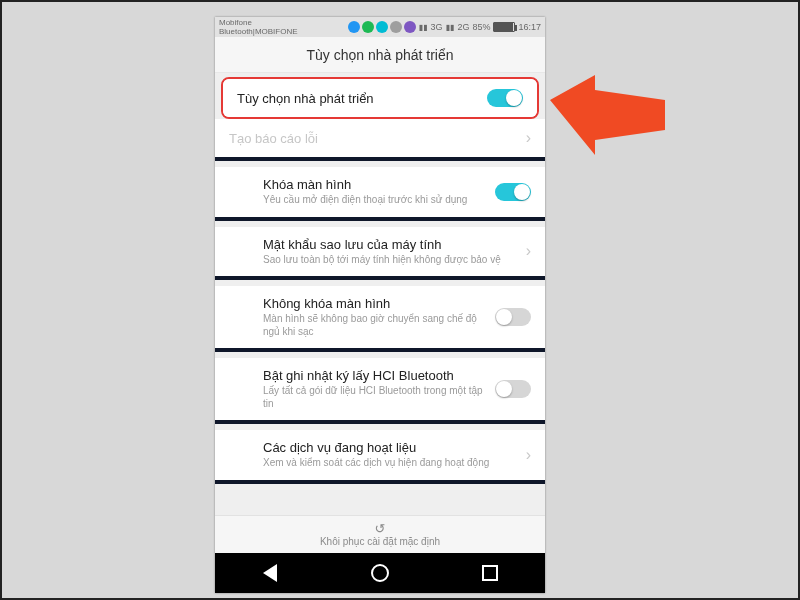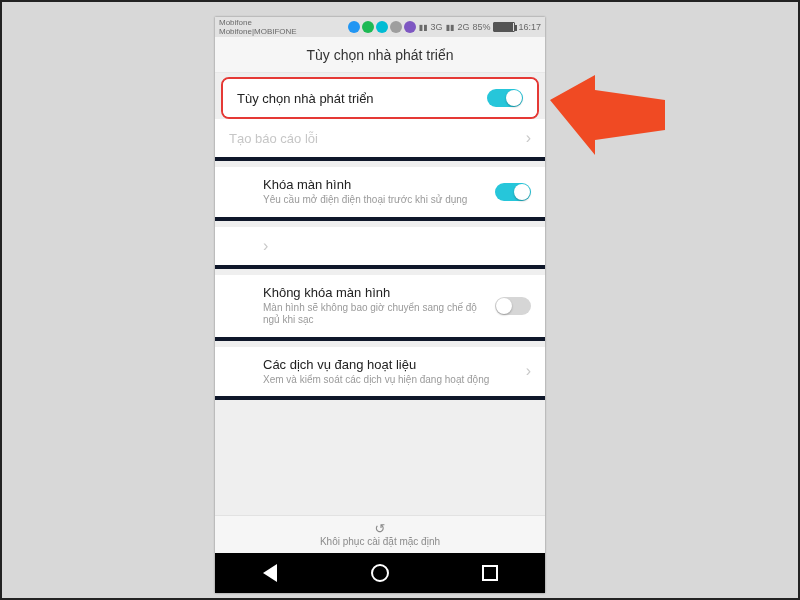--- a/index.html
+++ b/index.html
@@ -129,21 +129,21 @@
 </head>
 <body>
 
 <div class="frame"></div>
 
 <div class="phone">
 
   <div class="status-bar">
     <div class="status-left">
       <span>Mobifone</span>
-      <span>Mobifone|MOBIFONE</span>
+      <span>Bluetooth|MOBIFONE</span>
     </div>
     <div class="status-right">
       <div class="status-icons">
         <span class="circle-icon ci-blue"></span>
         <span class="circle-icon ci-green"></span>
         <span class="circle-icon ci-cyan"></span>
         <span class="circle-icon ci-gray"></span>
         <span class="circle-icon ci-purple"></span>
       </div>
       <span style="font-size:8px;">▮▮</span>
@@ -184,33 +184,46 @@
       <div class="texts">
         <div class="title">Khóa màn hình</div>
         <div class="sub">Yêu cầu mở điện điện thoại trước khi sử dụng</div>
       </div>
       <div class="toggle on">
           <div class="knob"></div>
         </div>
     </div>
 
     <div class="row gap">
+      <div class="texts">
+        <div class="title">Mật khẩu sao lưu của máy tính</div>
+        <div class="sub">Sao lưu toàn bộ tới máy tính hiện không được bảo vệ</div>
+      </div>
       <span class="chevron">›</span>
     </div>
 
     <div class="row gap">
       <div class="texts">
         <div class="title">Không khóa màn hình</div>
         <div class="sub">Màn hình sẽ không bao giờ chuyển sang chế độ ngủ khi sạc</div>
       </div>
       <div class="toggle off">
           <div class="knob"></div>
         </div>
     </div>
 
+    <div class="row gap">
+      <div class="texts">
+        <div class="title">Bật ghi nhật ký lấy HCI Bluetooth</div>
+        <div class="sub">Lấy tất cả gói dữ liệu HCI Bluetooth trong một tập tin</div>
+      </div>
+      <div class="toggle off">
+          <div class="knob"></div>
+        </div>
+    </div>
 
 
     <div class="row gap">
       <div class="texts">
         <div class="title">Các dịch vụ đang hoạt liệu</div>
         <div class="sub">Xem và kiểm soát các dịch vụ hiện đang hoạt động</div>
       </div>
       <span class="chevron">›</span>
     </div>
 

